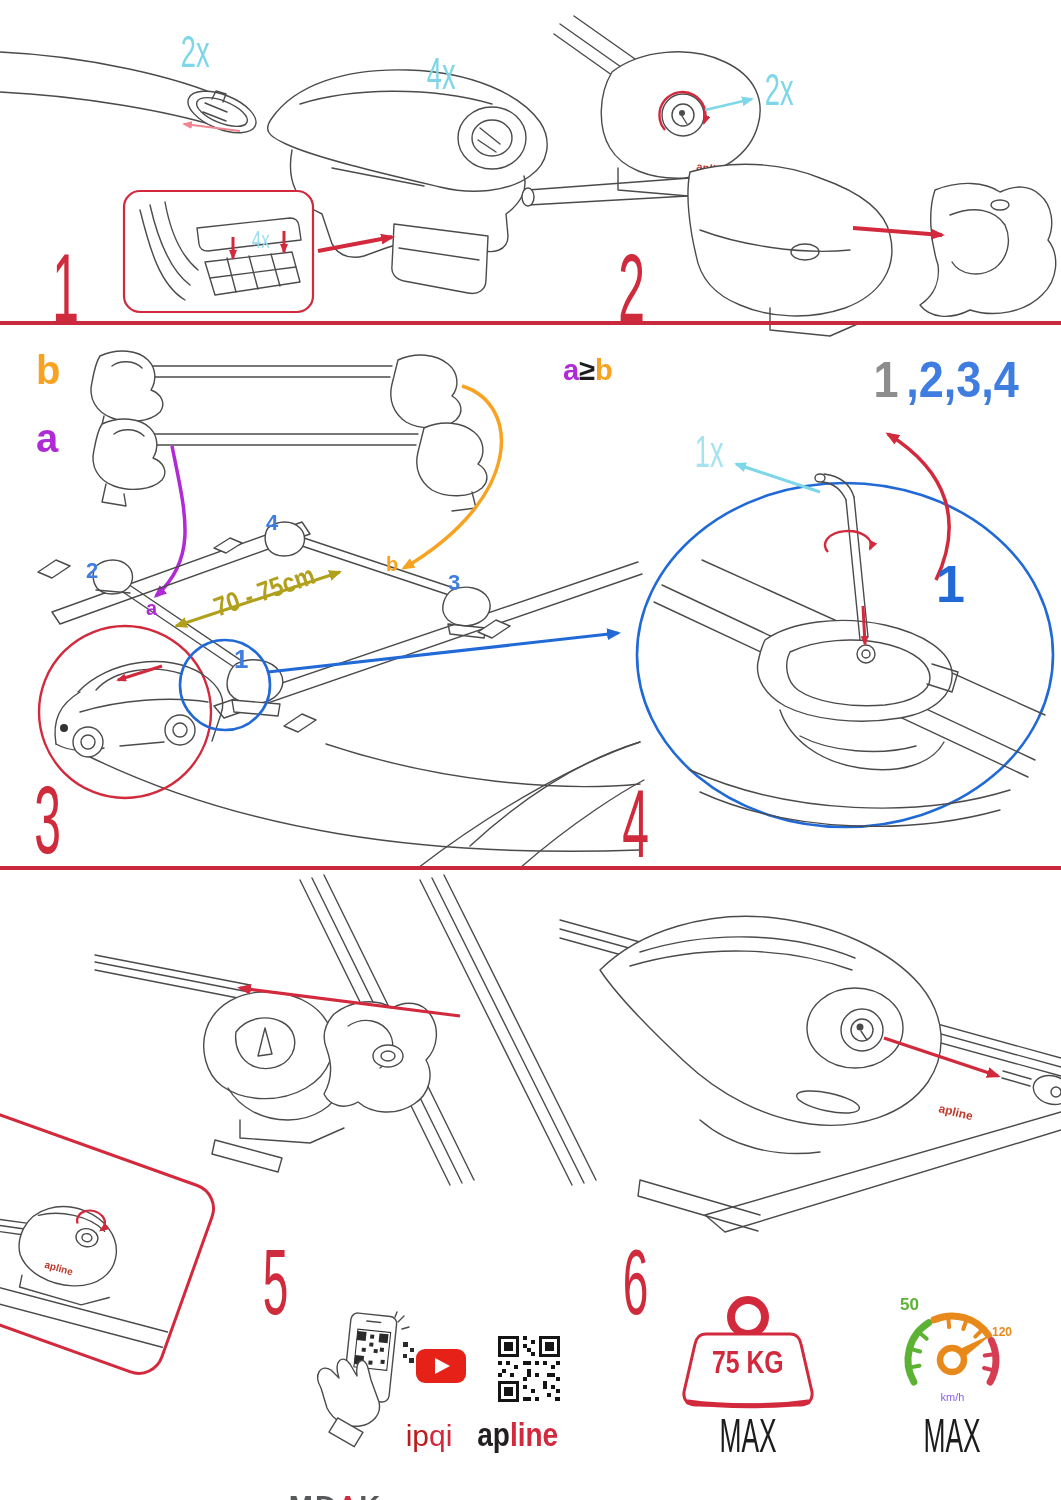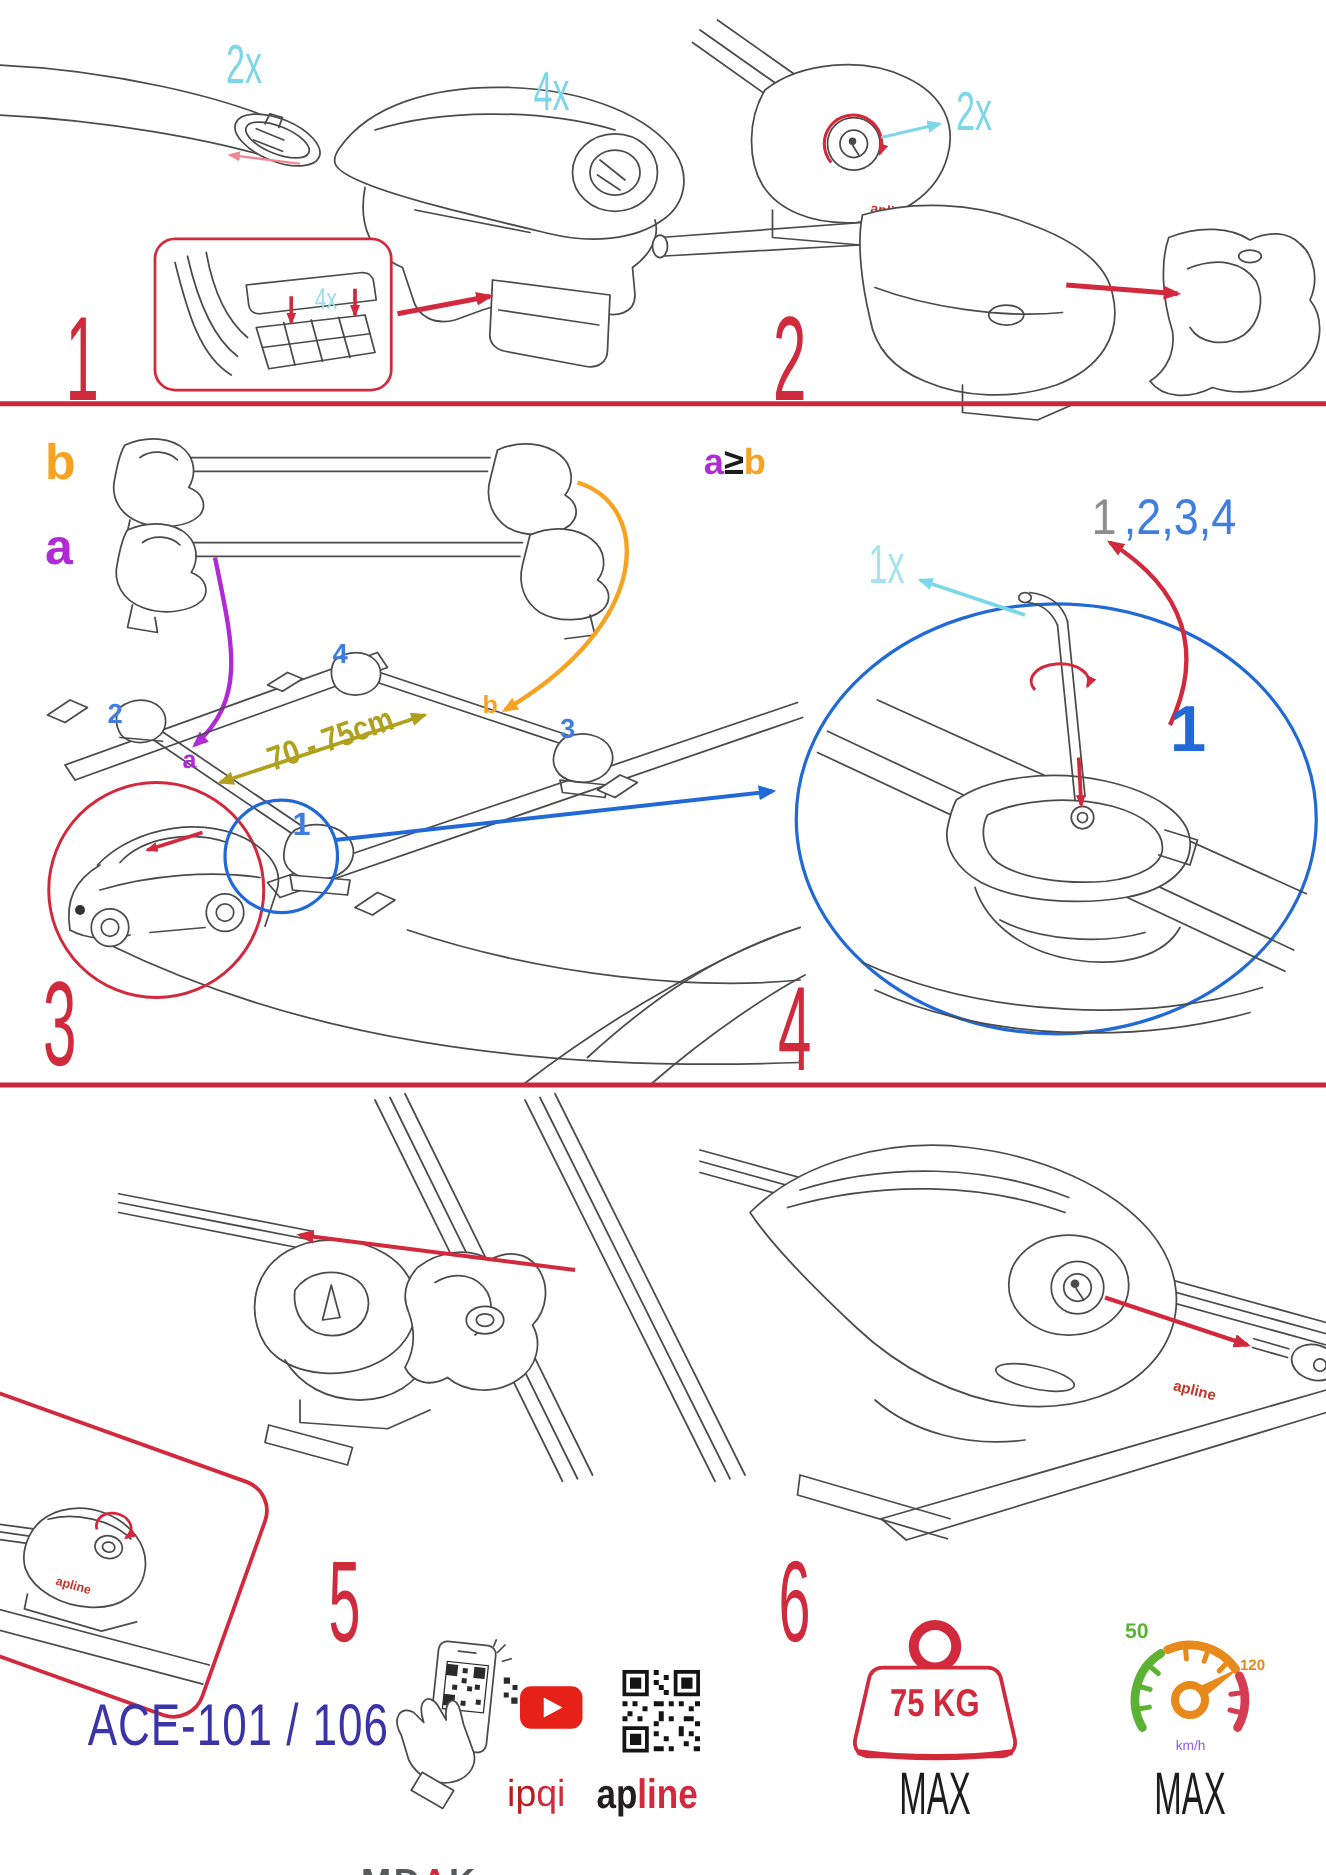--- a/index.html
+++ b/index.html
@@ -360,29 +360,28 @@
 <div class="lbl" style="left:86px;top:560px;font-size:22px;font-weight:bold;color:#3f7de0">2</div>
 <div class="lbl" style="left:266px;top:512px;font-size:22px;font-weight:bold;color:#3f7de0">4</div>
 <div class="lbl" style="left:448px;top:572px;font-size:22px;font-weight:bold;color:#3f7de0">3</div>
 <div class="lbl" style="left:386px;top:554px;font-size:20px;font-weight:bold;color:#f7a220">b</div>
 <div class="lbl" style="left:146px;top:598px;font-size:20px;font-weight:bold;color:#b02ad6">a</div>
 <div class="lbl" style="left:234px;top:646px;font-size:26px;font-weight:bold;color:#3f7de0">1</div>
 <div class="lbl ctr" style="left:185px;top:578px;width:160px;transform:rotate(-19deg)"><span class="cx" style="transform:scaleX(.85);font-size:27px;font-weight:bold;color:#b0a01c">70 - 75cm</span></div>
 <div class="lbl ctr" style="left:12px;top:772px;width:72px"><span class="cx stepnum" style="transform:scaleX(.5)">3</span></div>
 
 <div class="lbl" style="left:563px;top:356px;font-size:29px;font-weight:bold"><span style="color:#b02ad6">a</span><span style="color:#1c1c1c">≥</span><span style="color:#f7a220">b</span></div>
-<div class="lbl" style="left:872px;top:394px;font-size:40px;font-weight:normal"><span class="cx" style="transform:scaleX(.9);color:#8d8d8d">1</span><span class="cx" style="transform:scaleX(.9);color:#3f7de0">,2,3,4</span></div>
+<div class="lbl" style="left:872px;top:355px;font-size:50px;font-weight:bold"><span class="cx" style="transform:scaleX(.9);color:#8d8d8d">1</span><span class="cx" style="transform:scaleX(.9);color:#3f7de0">,2,3,4</span></div>
 <div class="lbl" style="left:686px;top:430px"><span class="cx" style="transform:scaleX(.62);font-size:44px;color:#a5e3f0">1x</span></div>
 <div class="lbl" style="left:936px;top:558px;font-size:52px;font-weight:bold;color:#2169d6">1</div>
 <div class="lbl ctr" style="left:600px;top:776px;width:72px"><span class="cx stepnum" style="transform:scaleX(.5)">4</span></div>
 
 <div class="lbl ctr" style="left:240px;top:1236px;width:72px"><span class="cx stepnum" style="transform:scaleX(.5);font-size:92px">5</span></div>
 <div class="lbl ctr" style="left:600px;top:1236px;width:72px"><span class="cx stepnum" style="transform:scaleX(.5);font-size:92px">6</span></div>
 
-<div class="lbl ctr" style="left:30px;top:1356px;width:260px"><span class="cx" style="transform:scaleX(.75);font-size:47px;color:#3a34a8;letter-spacing:1px">ACE-101 / 106</span></div>
 
 <div class="lbl ctr" style="left:283px;top:1492px;width:105px"><span style="font-size:29px;font-weight:bold;letter-spacing:2px"><span style="color:#58595b">MD</span><span style="color:#d2293d">Λ</span><span style="color:#58595b">K</span></span></div>
 <div class="lbl ctr" style="left:400px;top:1421px;width:58px"><span style="font-size:30px"><span style="color:#b91c1c">ip</span><span style="color:#d2293d">qi</span></span></div>
 <div class="lbl ctr" style="left:468px;top:1418px;width:100px"><span class="cx" style="transform:scaleX(.85);font-size:33px;font-weight:bold"><span style="color:#231f20">ap</span><span style="color:#d2293d">line</span></span></div>
 
 <div class="lbl ctr" style="left:672px;top:1347px;width:152px"><span class="cx" style="transform:scaleX(.8);font-size:31px;font-weight:bold;color:#d2293d">75 KG</span></div>
 <div class="lbl ctr" style="left:672px;top:1412px;width:152px"><span class="cx" style="transform:scaleX(.55);font-size:48px;color:#1c1c1c">MAX</span></div>
 
 <div class="lbl" style="left:900px;top:1296px;font-size:17px;font-weight:bold;color:#5cb233">50</div>
 <div class="lbl" style="left:992px;top:1326px;font-size:12px;font-weight:bold;color:#e8891b">120</div>

